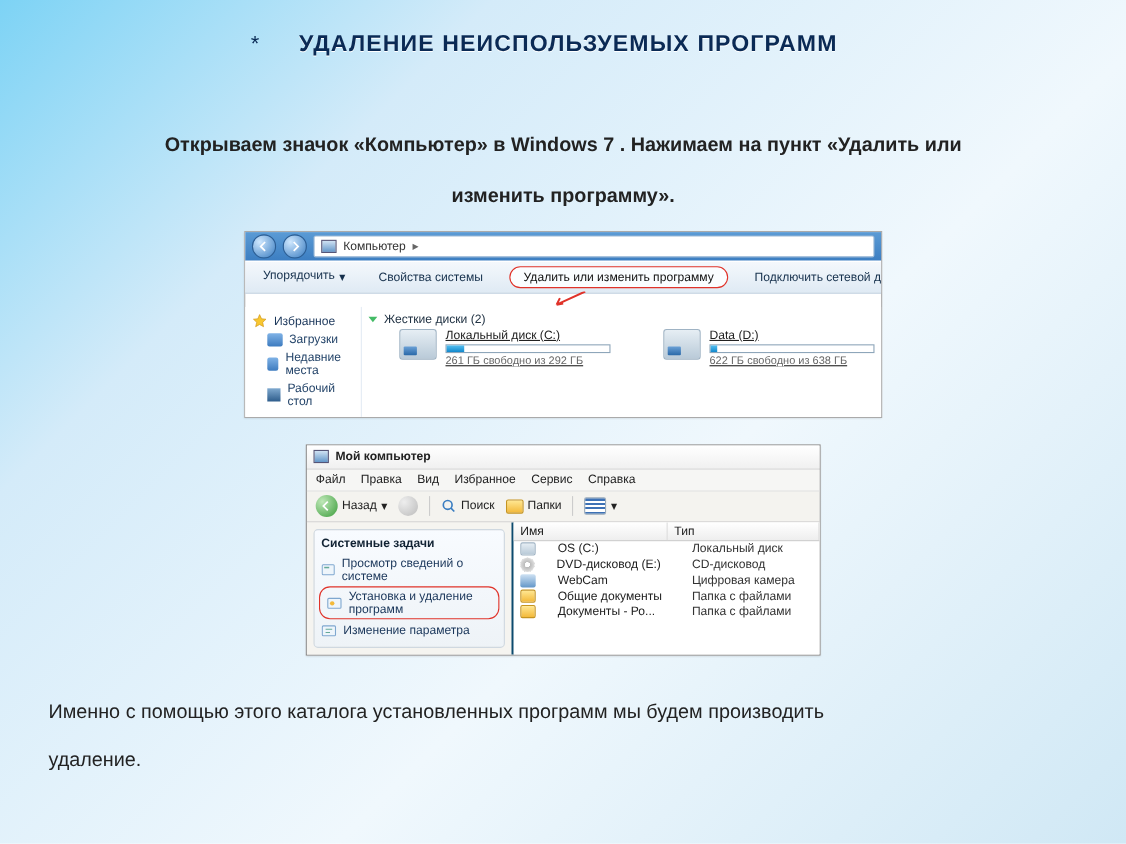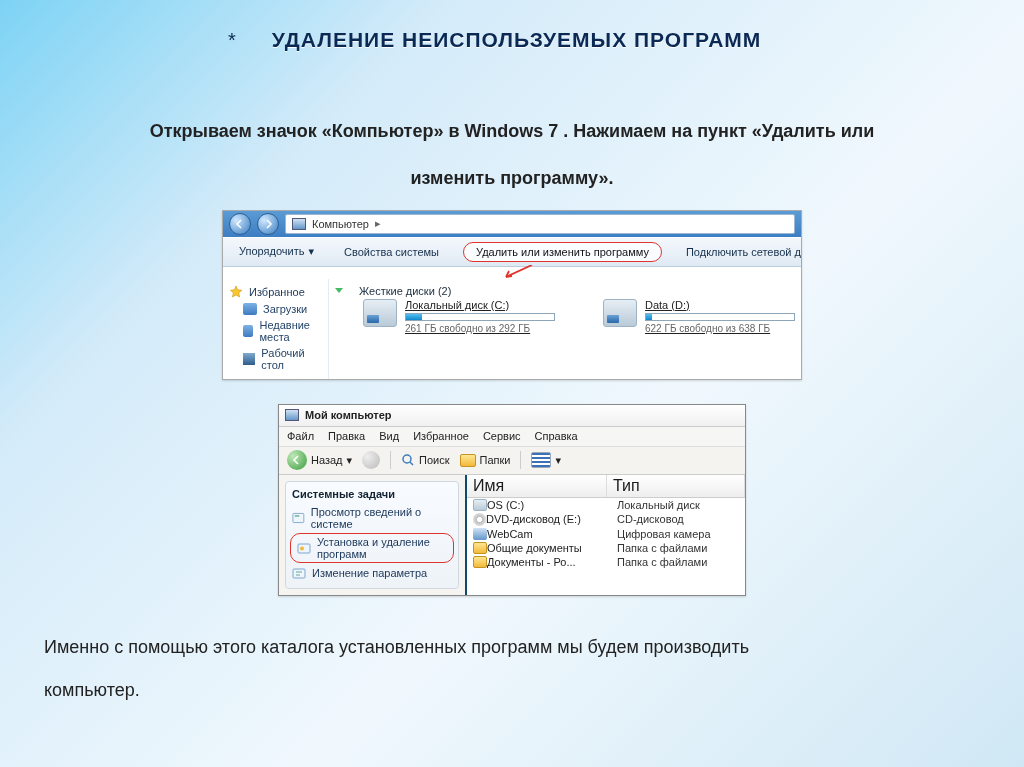--- a/index.html
+++ b/index.html
@@ -46,21 +46,21 @@
   .sidebar { width: 140px; border-right: 1px solid #e4ecf4; padding: 4px 4px; }
   .sb-h { display: flex; align-items: center; gap: 6px; font-size: 11px; color: #1a365a; padding: 2px; }
   .sb-i { display: flex; align-items: center; gap: 6px; font-size: 11px; color: #25456a; padding: 2px 2px 2px 16px; }
   .star-ico { width: 14px; height: 14px; }
   .star-ico svg { width: 14px; height: 14px; }
   .ico-sm { width: 14px; height: 12px; display: inline-block; }
   .ico-folder { background: linear-gradient(#7fb2e6,#3d7bbf); border-radius: 2px; }
   .ico-desk { background: linear-gradient(#7fa9cf,#2e5d8c); }
 
   .main7 { flex: 1; padding: 4px 6px; }
-  .group-h { display: flex; align-items: center; gap: 16px; color: #234; font-size: 11px; padding: 2px 0; }
+  .group-h { display: flex; align-items: center; gap: 6px; color: #234; font-size: 11px; padding: 2px 0; }
   .tri { width: 0; height: 0; border-left: 4px solid transparent; border-right: 4px solid transparent;
          border-top: 5px solid #4b6; display: inline-block; }
   .disks { display: flex; gap: 48px; margin-left: 28px; }
   .disk { display: flex; gap: 8px; align-items: flex-start; }
   .disk-ico { width: 34px; height: 28px; background: linear-gradient(#e6eef4,#b9cad8);
               border: 1px solid #9fb3c4; border-radius: 3px; position: relative; }
   .disk-ico::after { content: ""; position: absolute; left: 3px; bottom: 3px; width: 12px; height: 8px;
                      background: linear-gradient(#6aa0d6,#2968a8); border-radius: 1px; }
   .disk-info { font-size: 11px; color: #222; text-decoration: underline; }
   .cap-bar { width: 150px; height: 8px; border: 1px solid #8ea6ba; background: #fff; margin: 2px 0; }
@@ -93,24 +93,24 @@
   .xp-panel { width: 188px; padding: 6px; background: #f5f4f0; border-right: 2px solid #0c4a6e; }
   .xp-panel-box { background: linear-gradient(#f8fbff,#eef3f7); border: 1px solid #cfd8e0;
                   border-radius: 4px; padding: 4px 6px 6px; }
   .xp-panel-h { font-weight: bold; color: #123; font-size: 11px; padding: 2px 0 4px; }
   .xp-task { display: flex; align-items: center; gap: 6px; padding: 2px 0; color: #1a365a; font-size: 11px; }
   .xp-task.highlight { border: 1.8px solid #e0332a; border-radius: 10px; padding: 2px 6px; margin: 1px -2px; }
   .task-ico { width: 14px; height: 14px; }
 
   .xp-list { flex: 1; background: #fff; }
   .xp-cols { display: flex; border-bottom: 1px solid #ccc; background: linear-gradient(#fff,#eee);
-             font-size: 16px; }
+             font-size: 11px; }
   .xp-col { padding: 2px 6px; border-right: 1px solid #ddd; }
   .xp-row { display: flex; align-items: center; padding: 1px 6px; font-size: 11px; color: #222; }
-  .xp-row .c1 { width: 144px; display: flex; align-items: center; gap: 0; }
+  .xp-row .c1 { width: 156px; display: flex; align-items: center; gap: 20px; }
   .xp-row .c2 { flex: 1; color: #333; }
   .row-ico { width: 14px; height: 12px; display: inline-block; }
   .row-disk { background: linear-gradient(#e6eef4,#b9cad8); border: 1px solid #9fb3c4; border-radius: 2px; }
   .row-cd { background: radial-gradient(circle,#fff 25%,#bbb 26%,#ddd 70%,#999 71%); border-radius: 50%; width: 13px; height: 13px; }
   .row-cam { background: linear-gradient(#cfe2f3,#6497c9); border-radius: 2px; }
   .row-folder { background: linear-gradient(#ffe792,#f3b93a); border: 1px solid #c59420; border-radius: 2px; }
 
   .conclusion { font-size: 18px; color: #222; margin: 30px 0 0 0; line-height: 2.4; }
 </style>
 </head>
@@ -331,14 +331,14 @@
             </span>
             <span class="c2">Папка с файлами</span>
           </div>
         </div>
     </div>
   </div>
 </div>
 
 <div class="conclusion">
   <div>Именно с помощью этого каталога установленных программ мы будем производить</div>
-  <div>компьютер.</div>
+  <div>удаление.</div>
 </div>
 
 </body></html>

